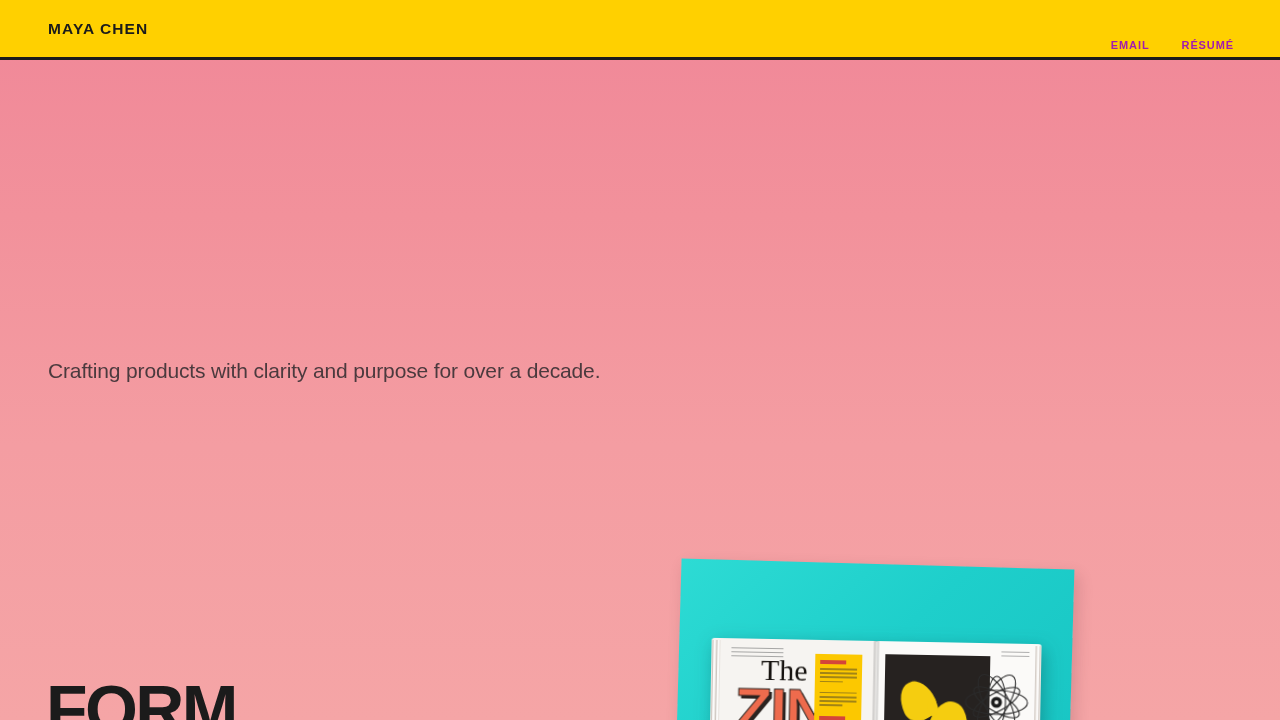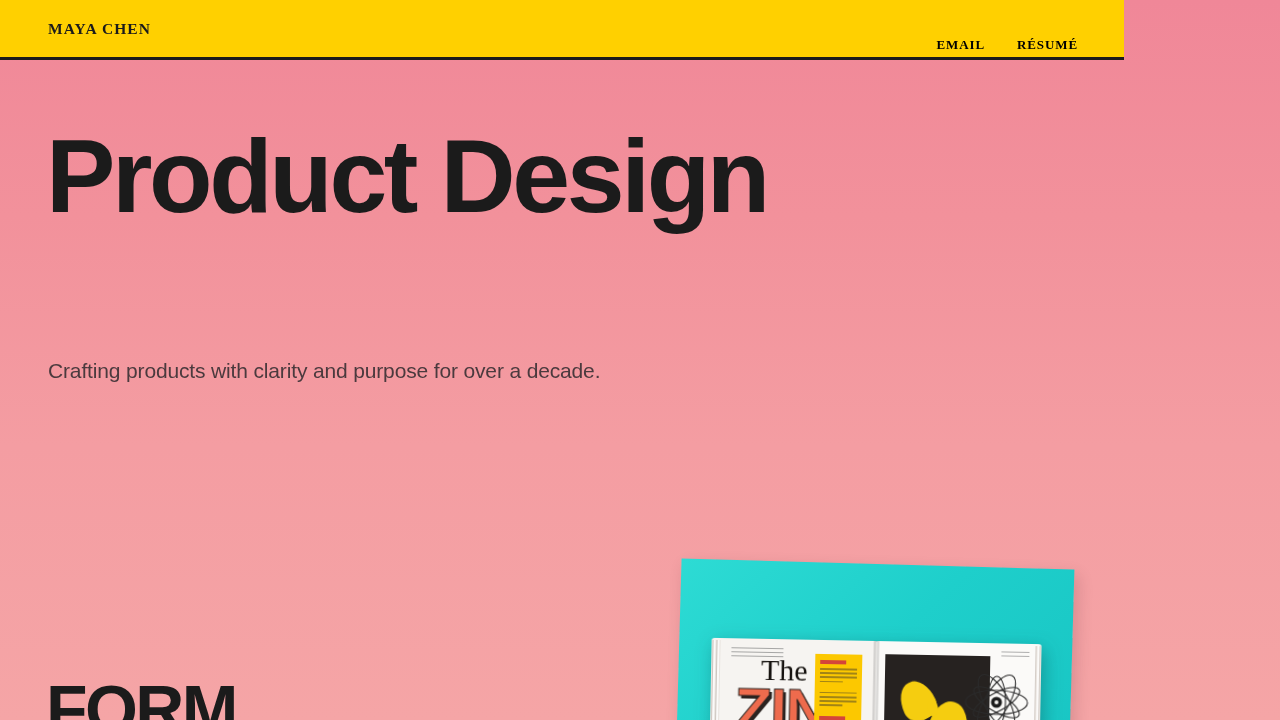--- a/index.html
+++ b/index.html
@@ -16,45 +16,44 @@
   .page {
     position:relative;
     width:1280px; height:720px;
     overflow:hidden;
     background:linear-gradient(180deg,#f08798 0%,#f2919b 30%,#f49da2 62%,#f5a5a6 100%);
   }
 
   
   .topbar {
     position:absolute; top:0; left:0;
-    width:1124px; height:60px;
+    width:1280px; height:60px;
     background:#ffd000;
     border-bottom:3px solid #1b1b1b;
     display:flex; align-items:center;
     z-index:40;
-    font-family:Liberation Serif, serif;
   }
   .brand {
     position:absolute; left:48px; top:50%;
     transform:translateY(-50%);
     font-size:15.5px; font-weight:bold;
     letter-spacing:1.1px;
     color:#1b1b1b;
     white-space:nowrap;
     cursor:pointer;
   }
   .navlinks {
     position:absolute; right:46px; top:50%;
     transform:translateY(-50%);
     display:flex; align-items:center; gap:32px;
   }
   .navlink {
-    font-size:13px; font-weight:bold;
+    font-size:11px; font-weight:bold;
     letter-spacing:0.9px;
-    color:#000000;
+    color:#a21caf;
     text-decoration:none;
     white-space:nowrap;
     cursor:pointer;
     margin-top:32px;
   }
 
   
   .hero {
     position:absolute; left:0; top:63px;
     width:1280px;
@@ -234,21 +233,20 @@
 
     <nav class="navlinks">
       <a class="navlink" href="#">EMAIL</a>
       <a class="navlink" href="#">RÉSUMÉ</a>
     </nav>
   </header>
 
   <section class="hero">
 
     <h1 class="headline">
-      <span class="l1">Product Design</span>
     </h1>
 
     <p class="subtitle">
       <span>Crafting products with clarity and purpose for over a decade.</span>
     </p>
 
   </section>
 
   <h2 class="sectionword">FORM</h2>
 

